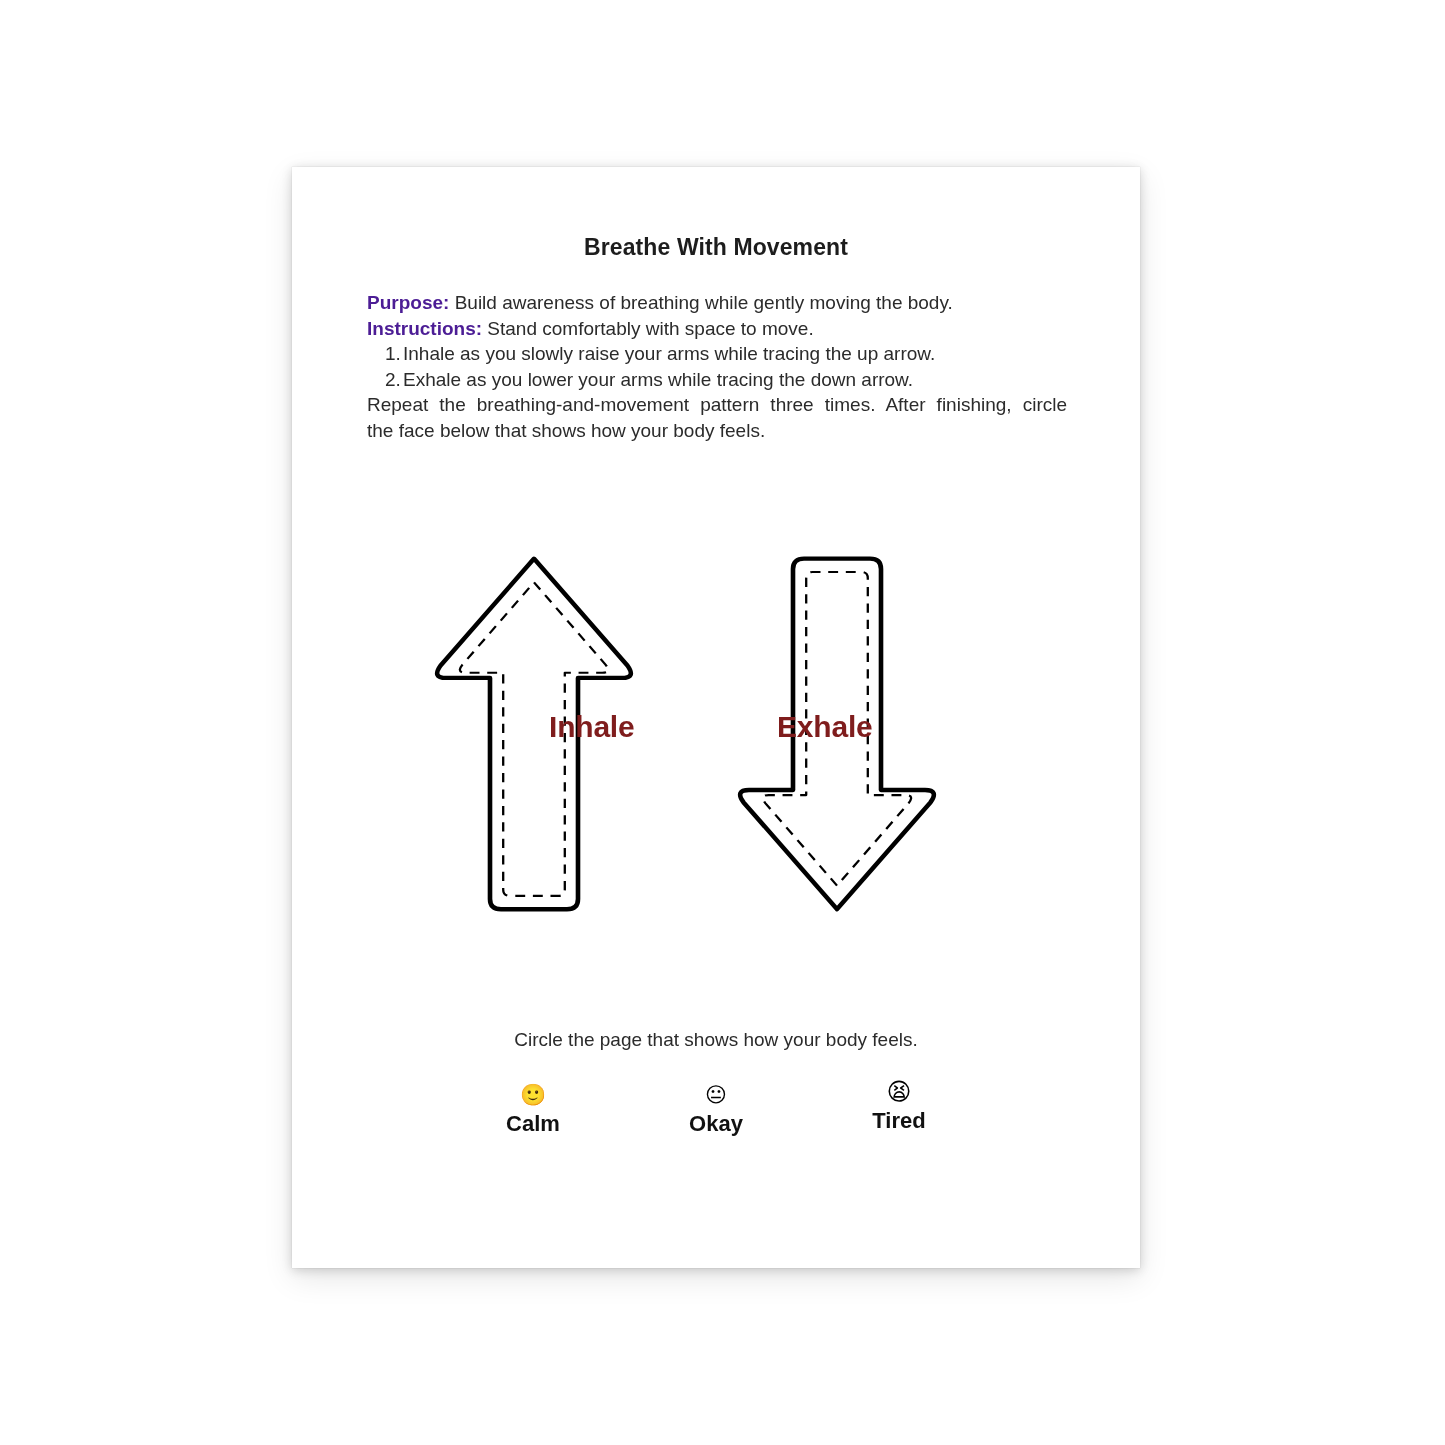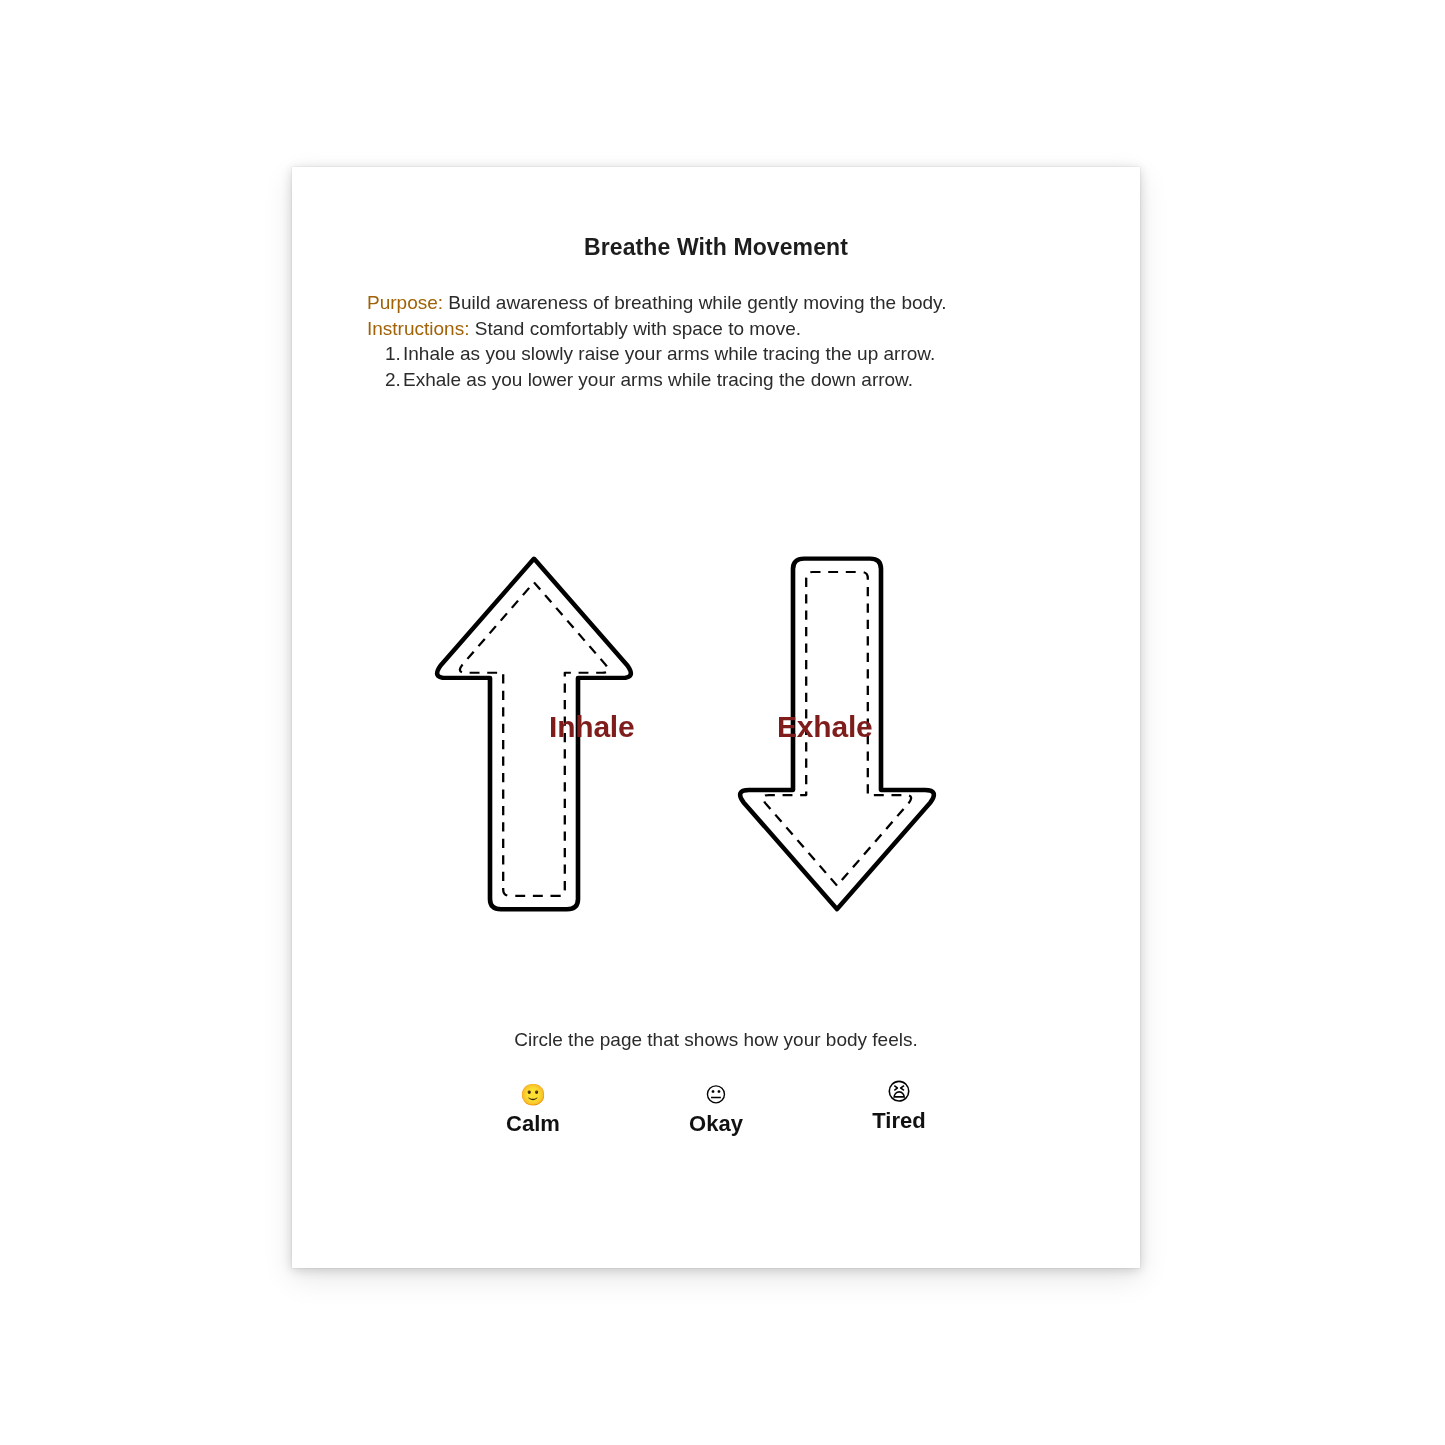--- a/index.html
+++ b/index.html
@@ -52,21 +52,21 @@
   .body-block {
     position: absolute;
     left: 75px;
     top: 123px;
     width: 700px;
     color: #2b2b2b;
     font-size: 19px;
     line-height: 25.5px;
   }
   .body-line { white-space: nowrap; }
-  .body-line b { font-weight: normal; color: #a16207; }
+  .body-line b { font-weight: bold; color: #4c1d95; }
 
   .num-list {
     margin: 0;
     padding: 0;
     list-style: none;
   }
   .num-item {
     display: flex;
     padding-left: 18px;
     line-height: 25.5px;
@@ -173,20 +173,24 @@
         <li class="num-item">
           <span class="num-marker">1.</span>
           <span class="num-text">Inhale as you slowly raise your arms while tracing the up arrow.</span>
         </li>
         <li class="num-item">
           <span class="num-marker">2.</span>
           <span class="num-text">Exhale as you lower your arms while tracing the down arrow.</span>
         </li>
       </ol>
 
+      <div class="justified">
+        <span class="jline j">Repeat the breathing-and-movement pattern three times. After finishing, circle</span>
+        <span class="jline">the face below that shows how your body feels.</span>
+      </div>
 
     </div>
 
     <div class="arrows">
 
       <svg class="arrow-svg" width="848" height="400" viewBox="0 0 848 400">
 
         <g>
           <path d="M 260 24
                    L 345 128

